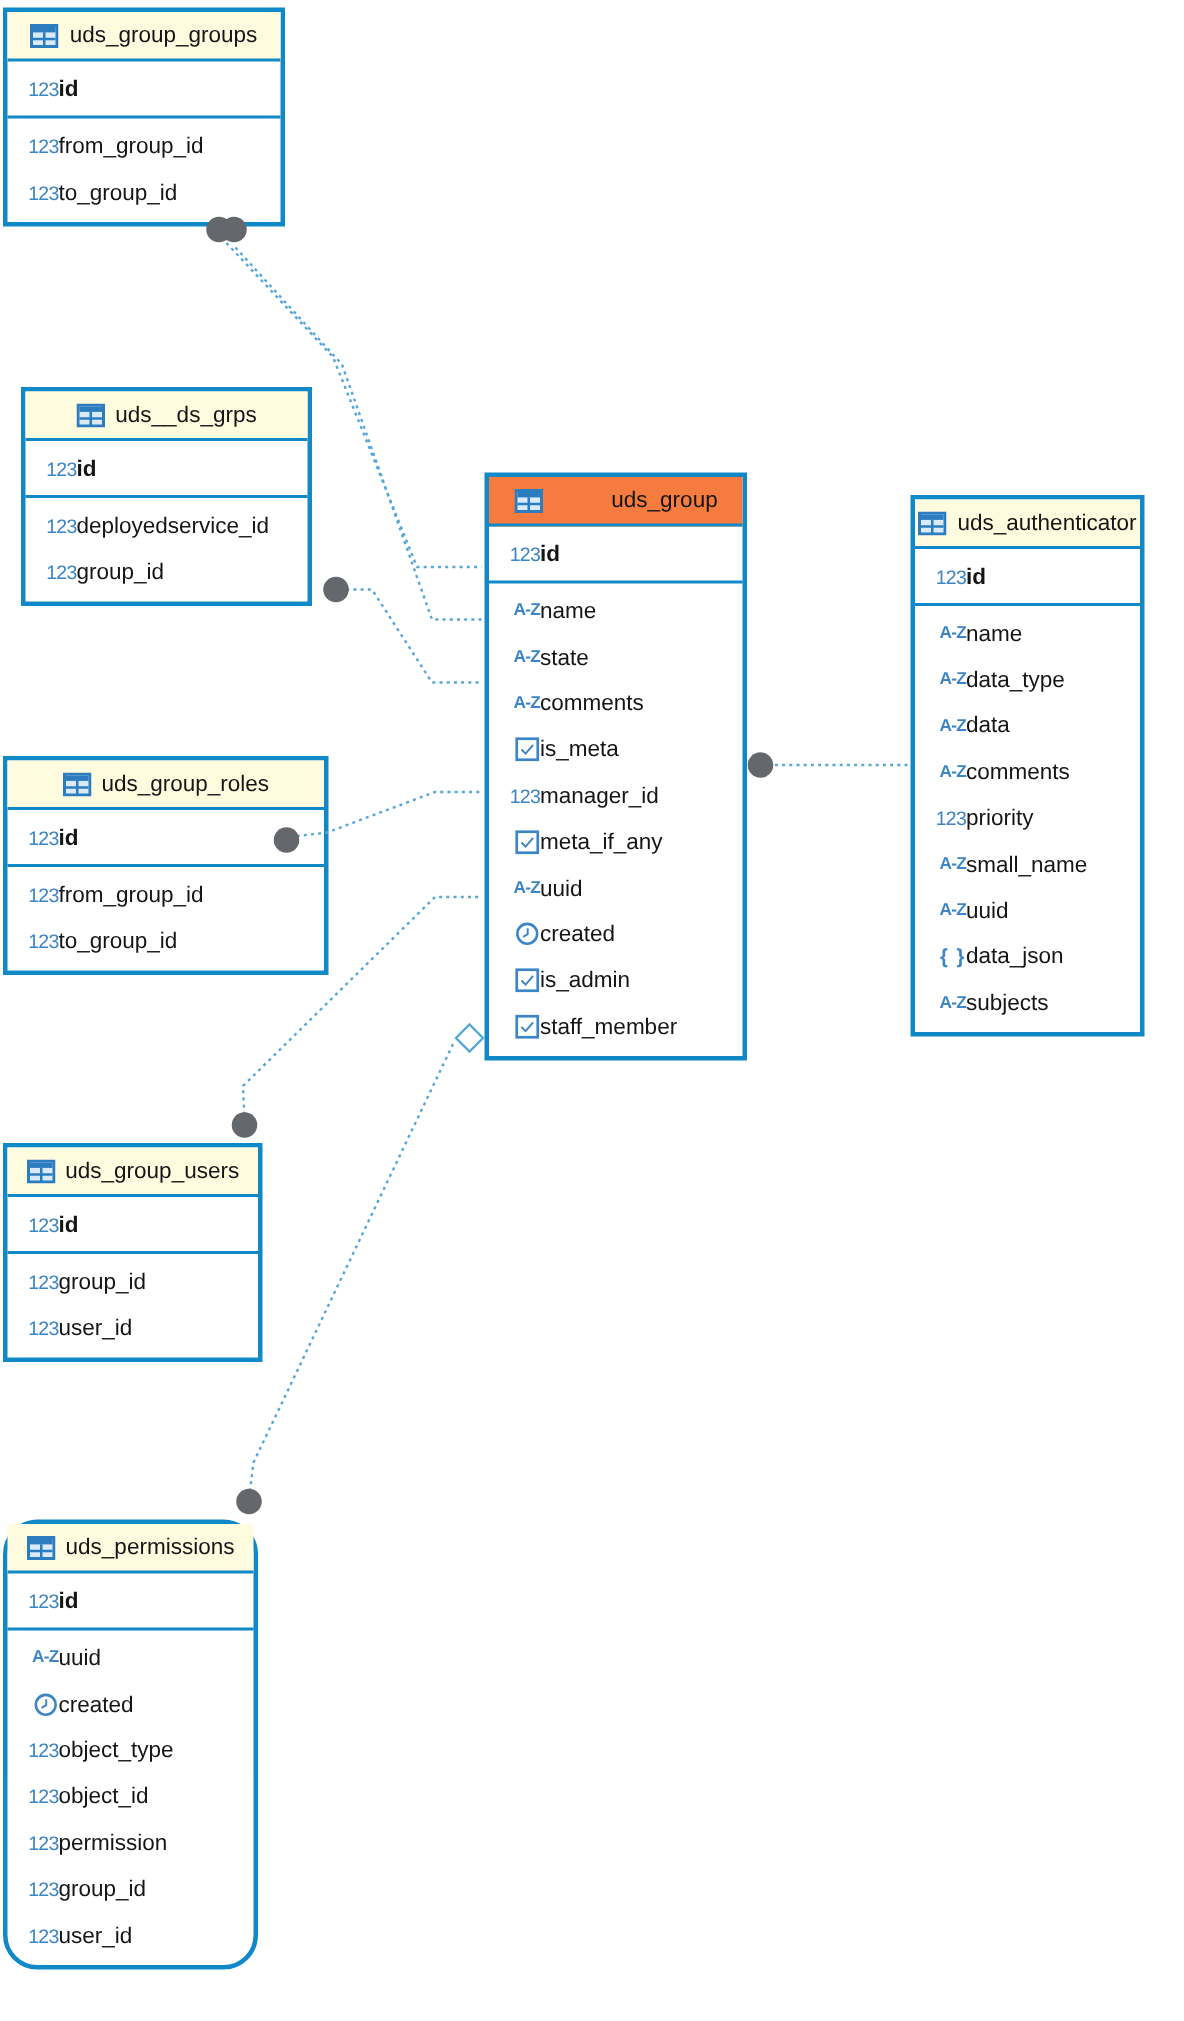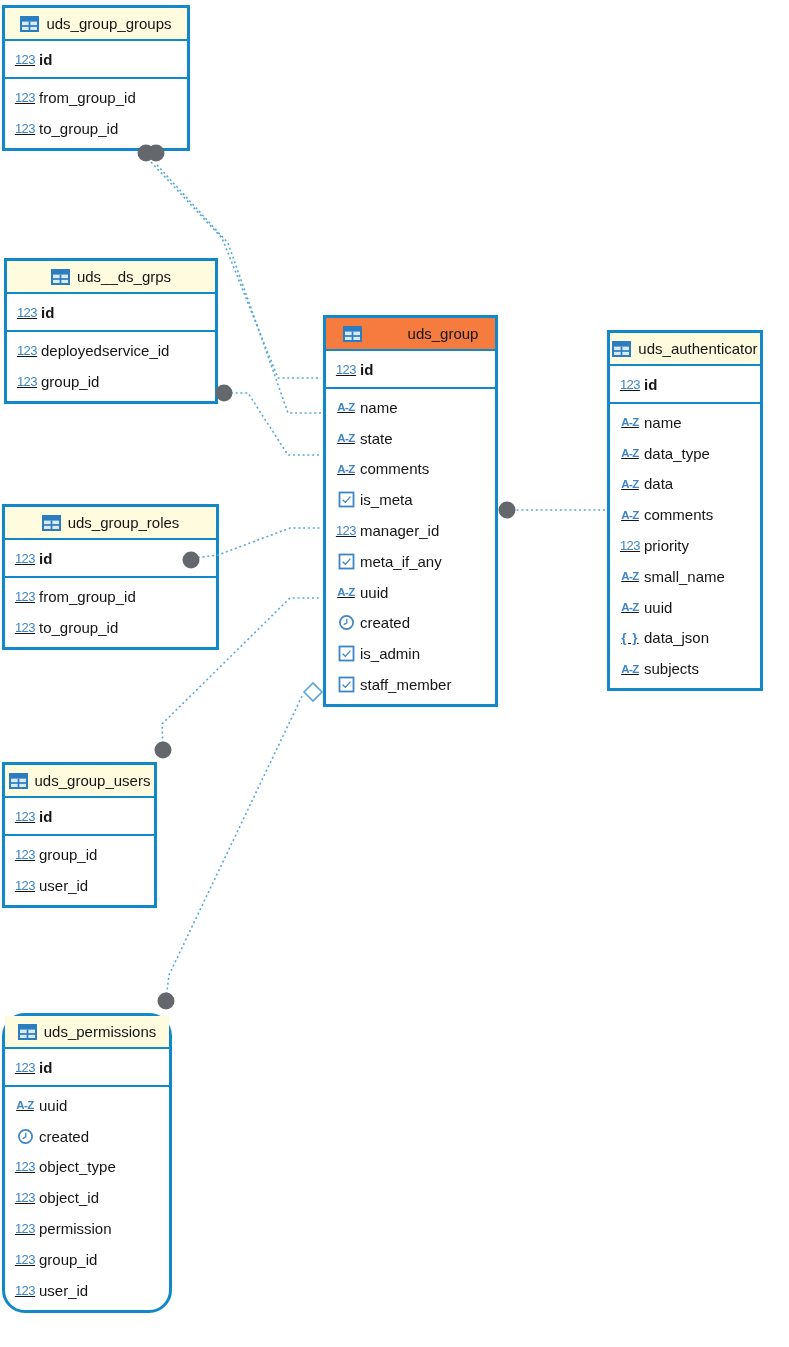--- a/index.html
+++ b/index.html
@@ -45,22 +45,21 @@
     padding-left:6px;
     font-size:15px;
     white-space:nowrap;
     overflow:hidden;
   }
   .icon-box{
     width:28px;
     flex:0 0 28px;
     display:inline-flex;
     align-items:center;
-    justify-content:center;
-    text-decoration:underline;
+    justify-content:flex-end;
   }
   .ic{color:var(--icon);}
   .ic-num{font-size:13px;letter-spacing:-0.5px;}
   .ic-az{font-size:11.5px;font-weight:bold;letter-spacing:-0.5px;}
   .ic-json{font-size:13.5px;font-weight:bold;letter-spacing:1px;}
   .field-label{color:var(--text);}
   svg.overlay{
     position:absolute;top:0;left:0;z-index:3;pointer-events:none;
   }
 </style>
@@ -113,21 +112,21 @@
     <span class="field-label">from_group_id</span>
   </div>
         <div class="col-row">
     <span class="icon-box">
             <span class="ic ic-num">123</span>
           </span>
     <span class="field-label">to_group_id</span>
   </div>
       </div>
   </div>
-    <div class="db-table" style="left: 4px; top: 258px; width: 214px;">
+    <div class="db-table" style="left: 14px; top: 258px; width: 194px;">
     <div class="table-header cream">
       <span class="icon-box" style="width:auto;flex:0 0 auto">
           <svg width="19" height="16" viewBox="0 0 19 16">
             <rect x="1" y="1" width="17" height="14" fill="#d9eaf8" stroke="#2c7dc0" stroke-width="2"></rect>
             <rect x="2" y="2" width="15" height="3.6" fill="#2c7dc0"></rect>
             <line x1="9.5" y1="5.5" x2="9.5" y2="15" stroke="#2c7dc0" stroke-width="1.7"></line>
             <line x1="2" y1="10" x2="17" y2="10" stroke="#2c7dc0" stroke-width="1.7"></line>
           </svg>
         </span>
       <span class="tbl-title">uds__ds_grps</span>
@@ -183,21 +182,21 @@
     <span class="field-label">from_group_id</span>
   </div>
         <div class="col-row">
     <span class="icon-box">
             <span class="ic ic-num">123</span>
           </span>
     <span class="field-label">to_group_id</span>
   </div>
       </div>
   </div>
-    <div class="db-table" style="left: 2px; top: 762px; width: 155px;">
+    <div class="db-table" style="left: 2px; top: 762px; width: 173px;">
     <div class="table-header cream">
       <span class="icon-box" style="width:auto;flex:0 0 auto">
           <svg width="19" height="16" viewBox="0 0 19 16">
             <rect x="1" y="1" width="17" height="14" fill="#d9eaf8" stroke="#2c7dc0" stroke-width="2"></rect>
             <rect x="2" y="2" width="15" height="3.6" fill="#2c7dc0"></rect>
             <line x1="9.5" y1="5.5" x2="9.5" y2="15" stroke="#2c7dc0" stroke-width="1.7"></line>
             <line x1="2" y1="10" x2="17" y2="10" stroke="#2c7dc0" stroke-width="1.7"></line>
           </svg>
         </span>
       <span class="tbl-title">uds_group_users</span>

